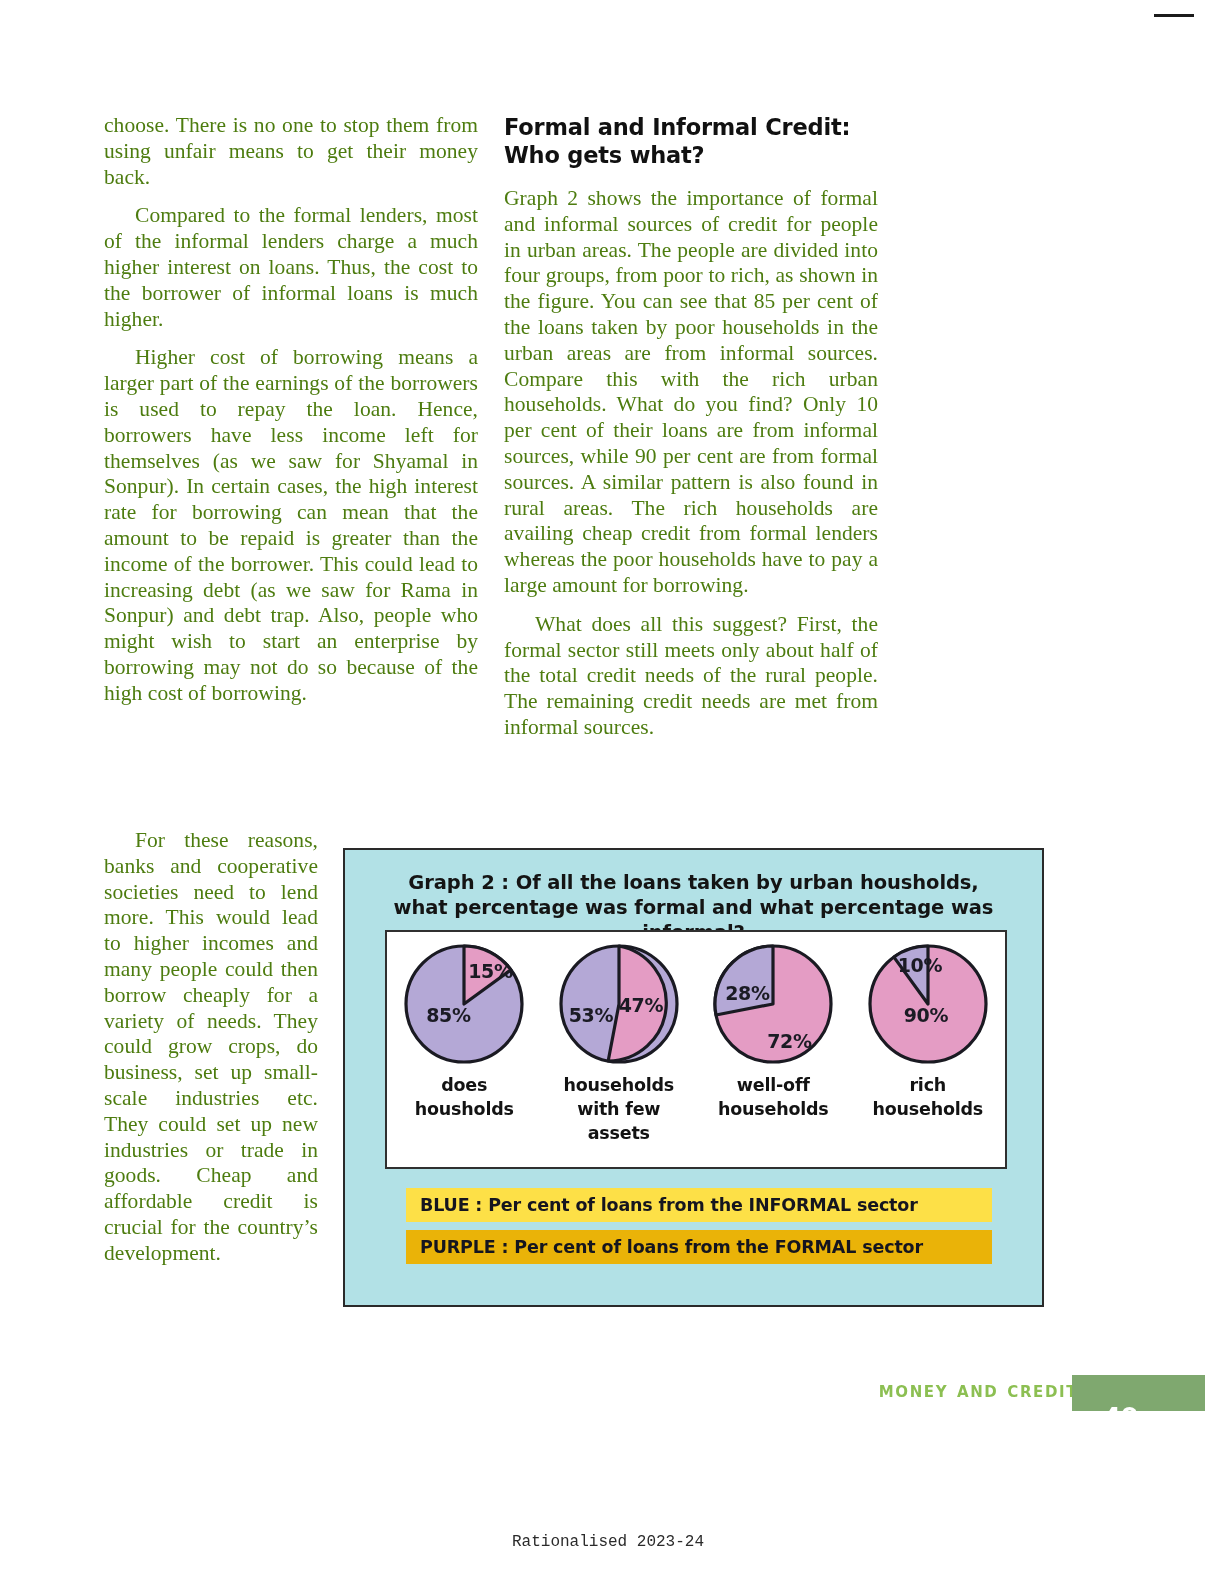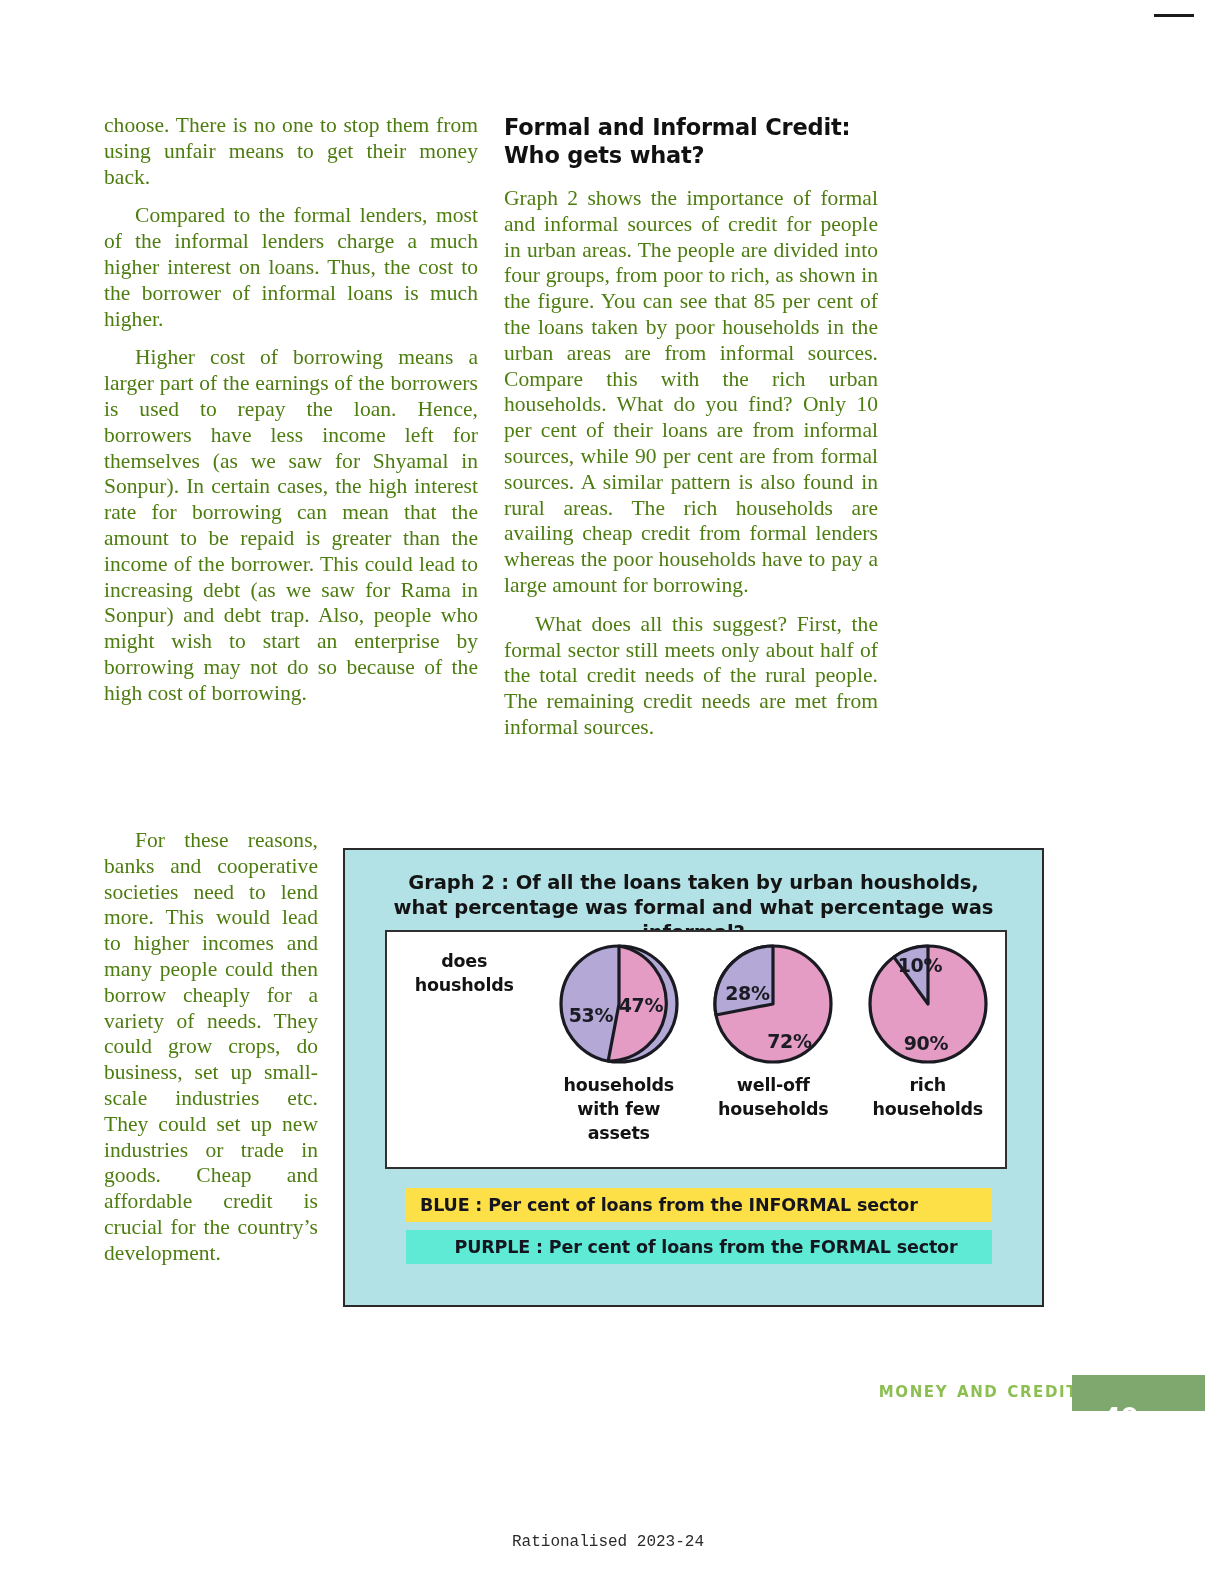--- a/index.html
+++ b/index.html
@@ -168,21 +168,21 @@
     align-items: center;
     padding-left: 14px;
     box-sizing: border-box;
     font-family: "DejaVu Sans", sans-serif;
     font-weight: bold;
     font-size: 17.5px;
     color: #15151f;
     letter-spacing: -0.15px;
   }
   .legend-bar.informal { background: #fde047; margin-bottom: 8px; }
-  .legend-bar.formal   { background: #5eead4; justify-content: center; }
+  .legend-bar.formal   { background: #eab308; }
 
   
   .footer {
     position: absolute;
     left: 0;
     top: 1378px;
     width: 1216px;
     height: 34px;
   }
   .footer-inner {
@@ -263,20 +263,29 @@
   </div>
 
   <div class="figure-box">
 
     <div class="fig-title">Graph 2 : Of all the loans taken by urban housholds, what percentage was formal and what percentage was informal?</div>
 
     <div class="chart-panel">
       <div class="pies">
 
         <div class="pie-cell">
+          <div class="pie-wrap">
+            <svg width="124" height="124" viewBox="0 0 124 124">
+              <circle cx="62" cy="62" r="58" fill="#b4a8d6" stroke="#1a1a22" stroke-width="3.2"></circle>
+
+              <path d="M62 62 L62 4 A58 58 0 0 1 108.92 27.91 Z" fill="#e49cc4" stroke="#1a1a22" stroke-width="3.2" stroke-linejoin="round"></path>
+            </svg>
+            <span class="pie-label" style="left:66px; top:18px;">15%</span>
+            <span class="pie-label" style="left:24px; top:62px;">85%</span>
+          </div>
           <div class="pie-caption">
             <span>does</span><br>
             <span>housholds</span>
           </div>
         </div>
 
         <div class="pie-cell">
           <div class="pie-wrap">
             <svg width="124" height="124" viewBox="0 0 124 124">
               <circle cx="62" cy="62" r="58" fill="#b4a8d6" stroke="#1a1a22" stroke-width="3.2"></circle>
@@ -309,21 +318,21 @@
         </div>
 
         <div class="pie-cell">
           <div class="pie-wrap">
             <svg width="124" height="124" viewBox="0 0 124 124">
               <circle cx="62" cy="62" r="58" fill="#e49cc4" stroke="#1a1a22" stroke-width="3.2"></circle>
 
               <path d="M62 62 L62 4 A58 58 0 0 0 27.91 15.08 Z" fill="#b4a8d6" stroke="#1a1a22" stroke-width="3.2" stroke-linejoin="round"></path>
             </svg>
             <span class="pie-label" style="left:32px; top:12px;">10%</span>
-            <span class="pie-label" style="left:38px; top:90px;">90%</span>
+            <span class="pie-label" style="left:38px; top:62px;">90%</span>
           </div>
           <div class="pie-caption">
             <span>rich</span><br>
             <span>households</span>
           </div>
         </div>
 
       </div>
     </div>
 

